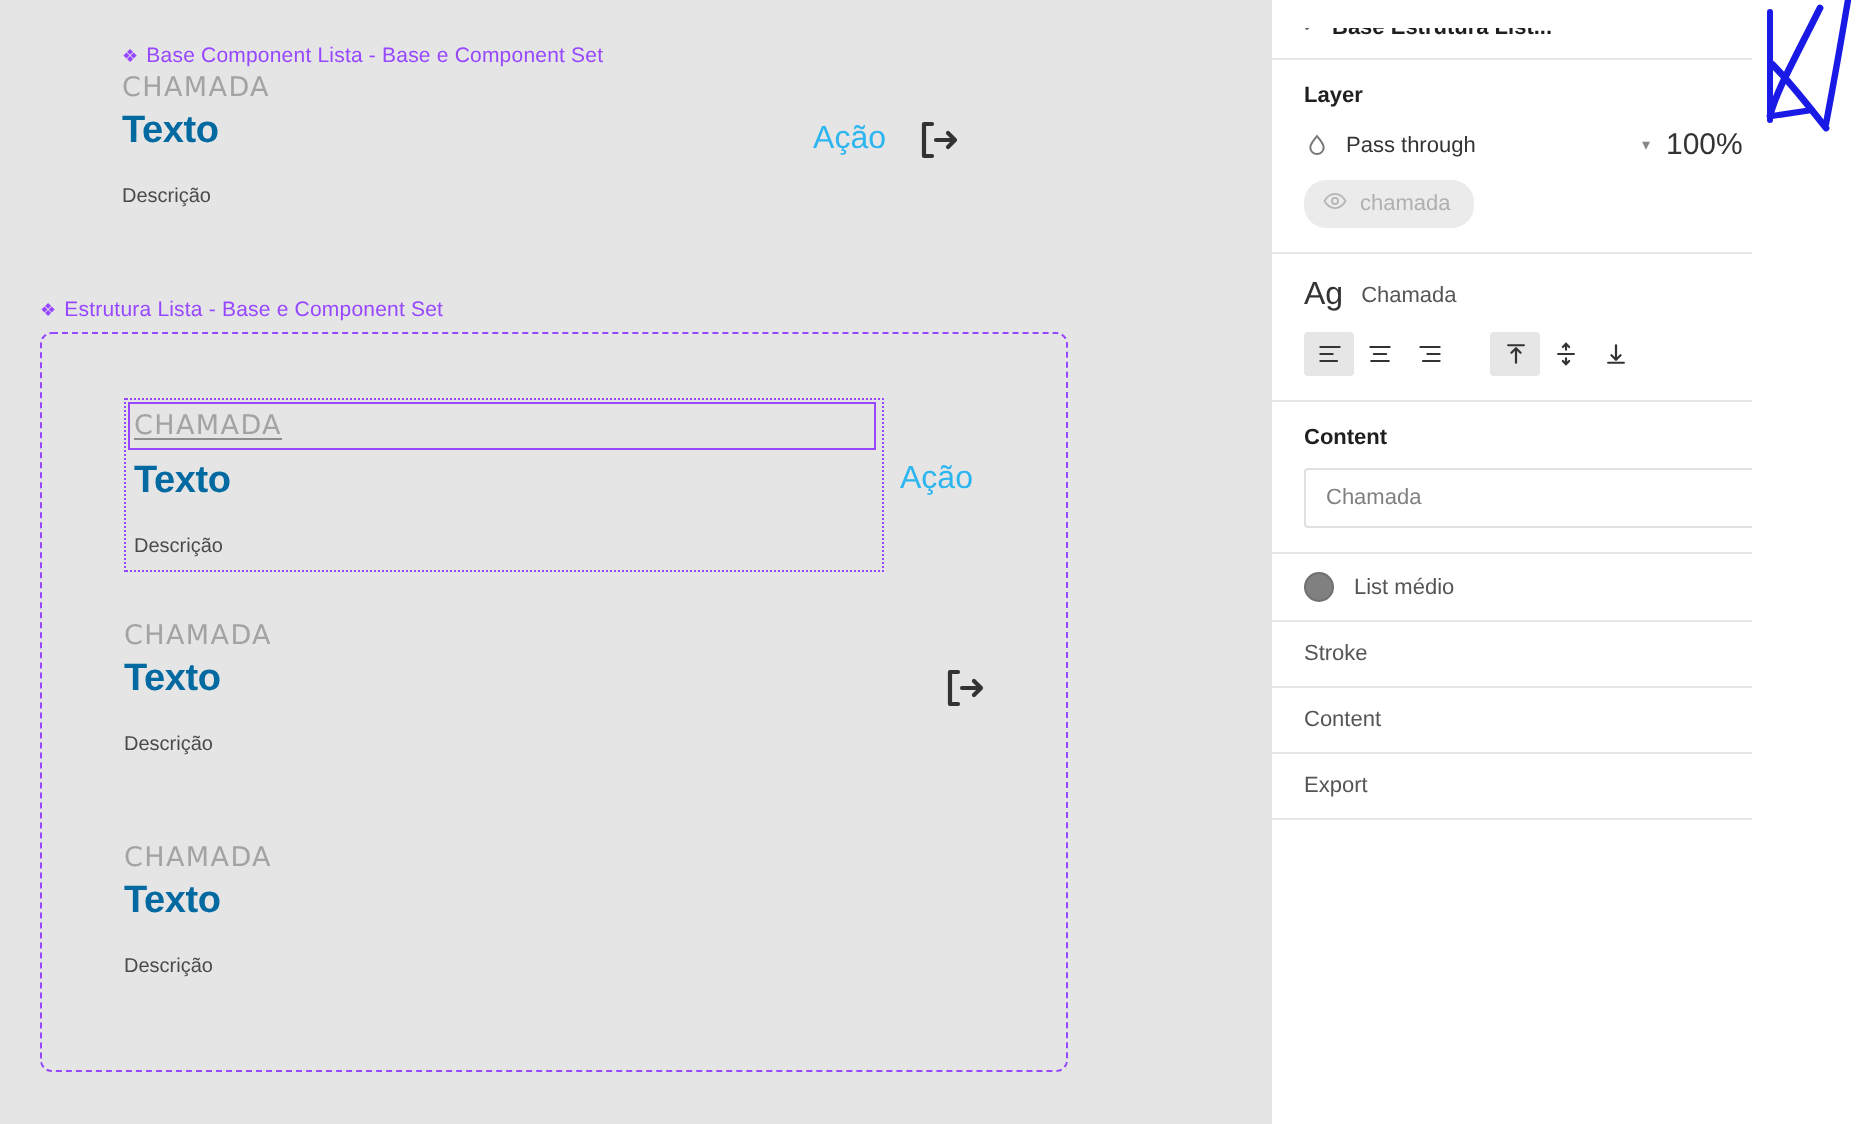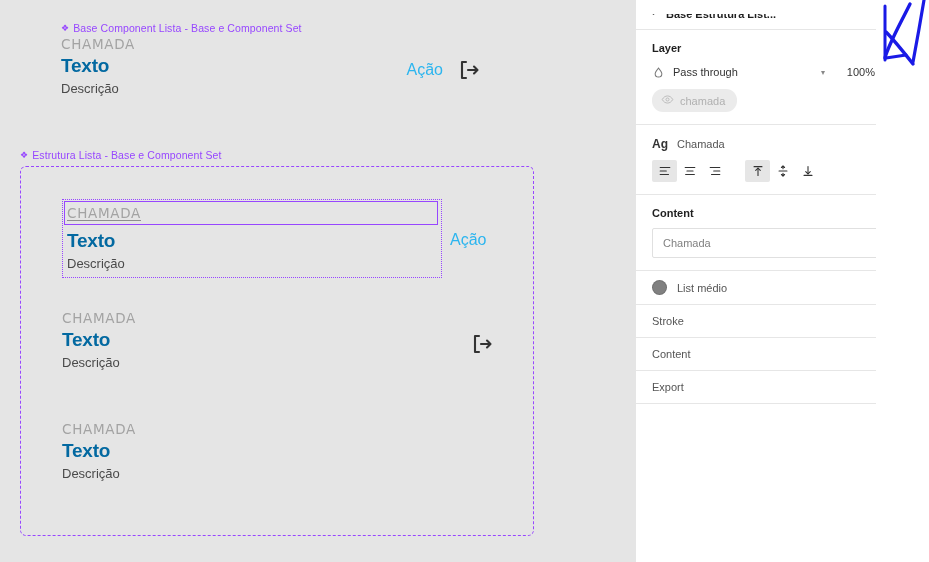--- a/index.html
+++ b/index.html
@@ -33,21 +33,21 @@
   
   #preview-top { position: absolute; left: 61px; top: 36px; width: 420px; }
   .row-eyebrow {
     font-size: 13.5px; color: #a3a3a3; letter-spacing: .7px;
     font-family: "DejaVu Sans", sans-serif;
   }
   .row-title {
     font-size: 19px; font-weight: bold; color: #0369a1;
     margin-top: 3px; letter-spacing: -0.2px;
   }
-  .row-desc { font-size: 13px; color: #4a4a4a; margin-top: 4px; }
+  .row-desc { font-size: 10px; color: #4a4a4a; margin-top: 16px; }
 
   .row-flex { display: flex; align-items: flex-start; justify-content: space-between; }
   .row-left { flex: 1 1 auto; }
   .row-right { display: flex; align-items: center; gap: 14px; padding-top: 22px; }
   .action-text { font-size: 16px; color: #2cb5ef; }
 
   .logout-ico { width: 24px; height: 24px; display: block; }
 
   
   #comp-set {
@@ -98,32 +98,32 @@
   .dots { font-size: 13px; color: #333; letter-spacing: 1px; line-height: 1; }
 
   .sec-title { font-size: 11px; font-weight: bold; color: #1f1f1f; }
 
   .layer-row {
     display: flex; align-items: center; margin-top: 10px; gap: 8px;
   }
   .blend-ico { width: 13px; height: 13px; flex: 0 0 13px; }
   .blend-name { font-size: 11px; color: #333; flex: 1 1 auto; }
   .chev { font-size: 8px; color: #888; margin-left: -4px; }
-  .opacity-val { font-size: 11px; color: #333; width: 42px; text-align: right; }
+  .opacity-val { font-size: 15px; color: #333; width: 42px; }
   .eye-btn { width: 16px; height: 16px; flex: 0 0 16px; }
 
   .pill {
     margin-top: 9px; display: inline-flex; align-items: center; gap: 6px;
     background: #ebebeb; border-radius: 11px; padding: 4px 12px 4px 9px;
   }
   .pill-label { font-size: 11px; color: #b0b0b0; }
 
   
   .type-row { display: flex; align-items: center; gap: 9px; }
-  .ag { font-size: 12px; font-weight: bold; color: #333; }
+  .ag { font-size: 16px; font-weight: normal; color: #333; }
   .type-name { font-size: 11px; color: #555; }
 
   .align-bar { display: flex; align-items: center; margin-top: 9px; }
   .align-btn {
     width: 25px; height: 22px; border-radius: 2px;
     display: flex; align-items: center; justify-content: center;
   }
   .align-btn.active { background: #e6e6e6; }
   .align-gap { width: 18px; }
   .align-more { margin-left: auto; font-size: 13px; color: #333; letter-spacing: 1px; }

